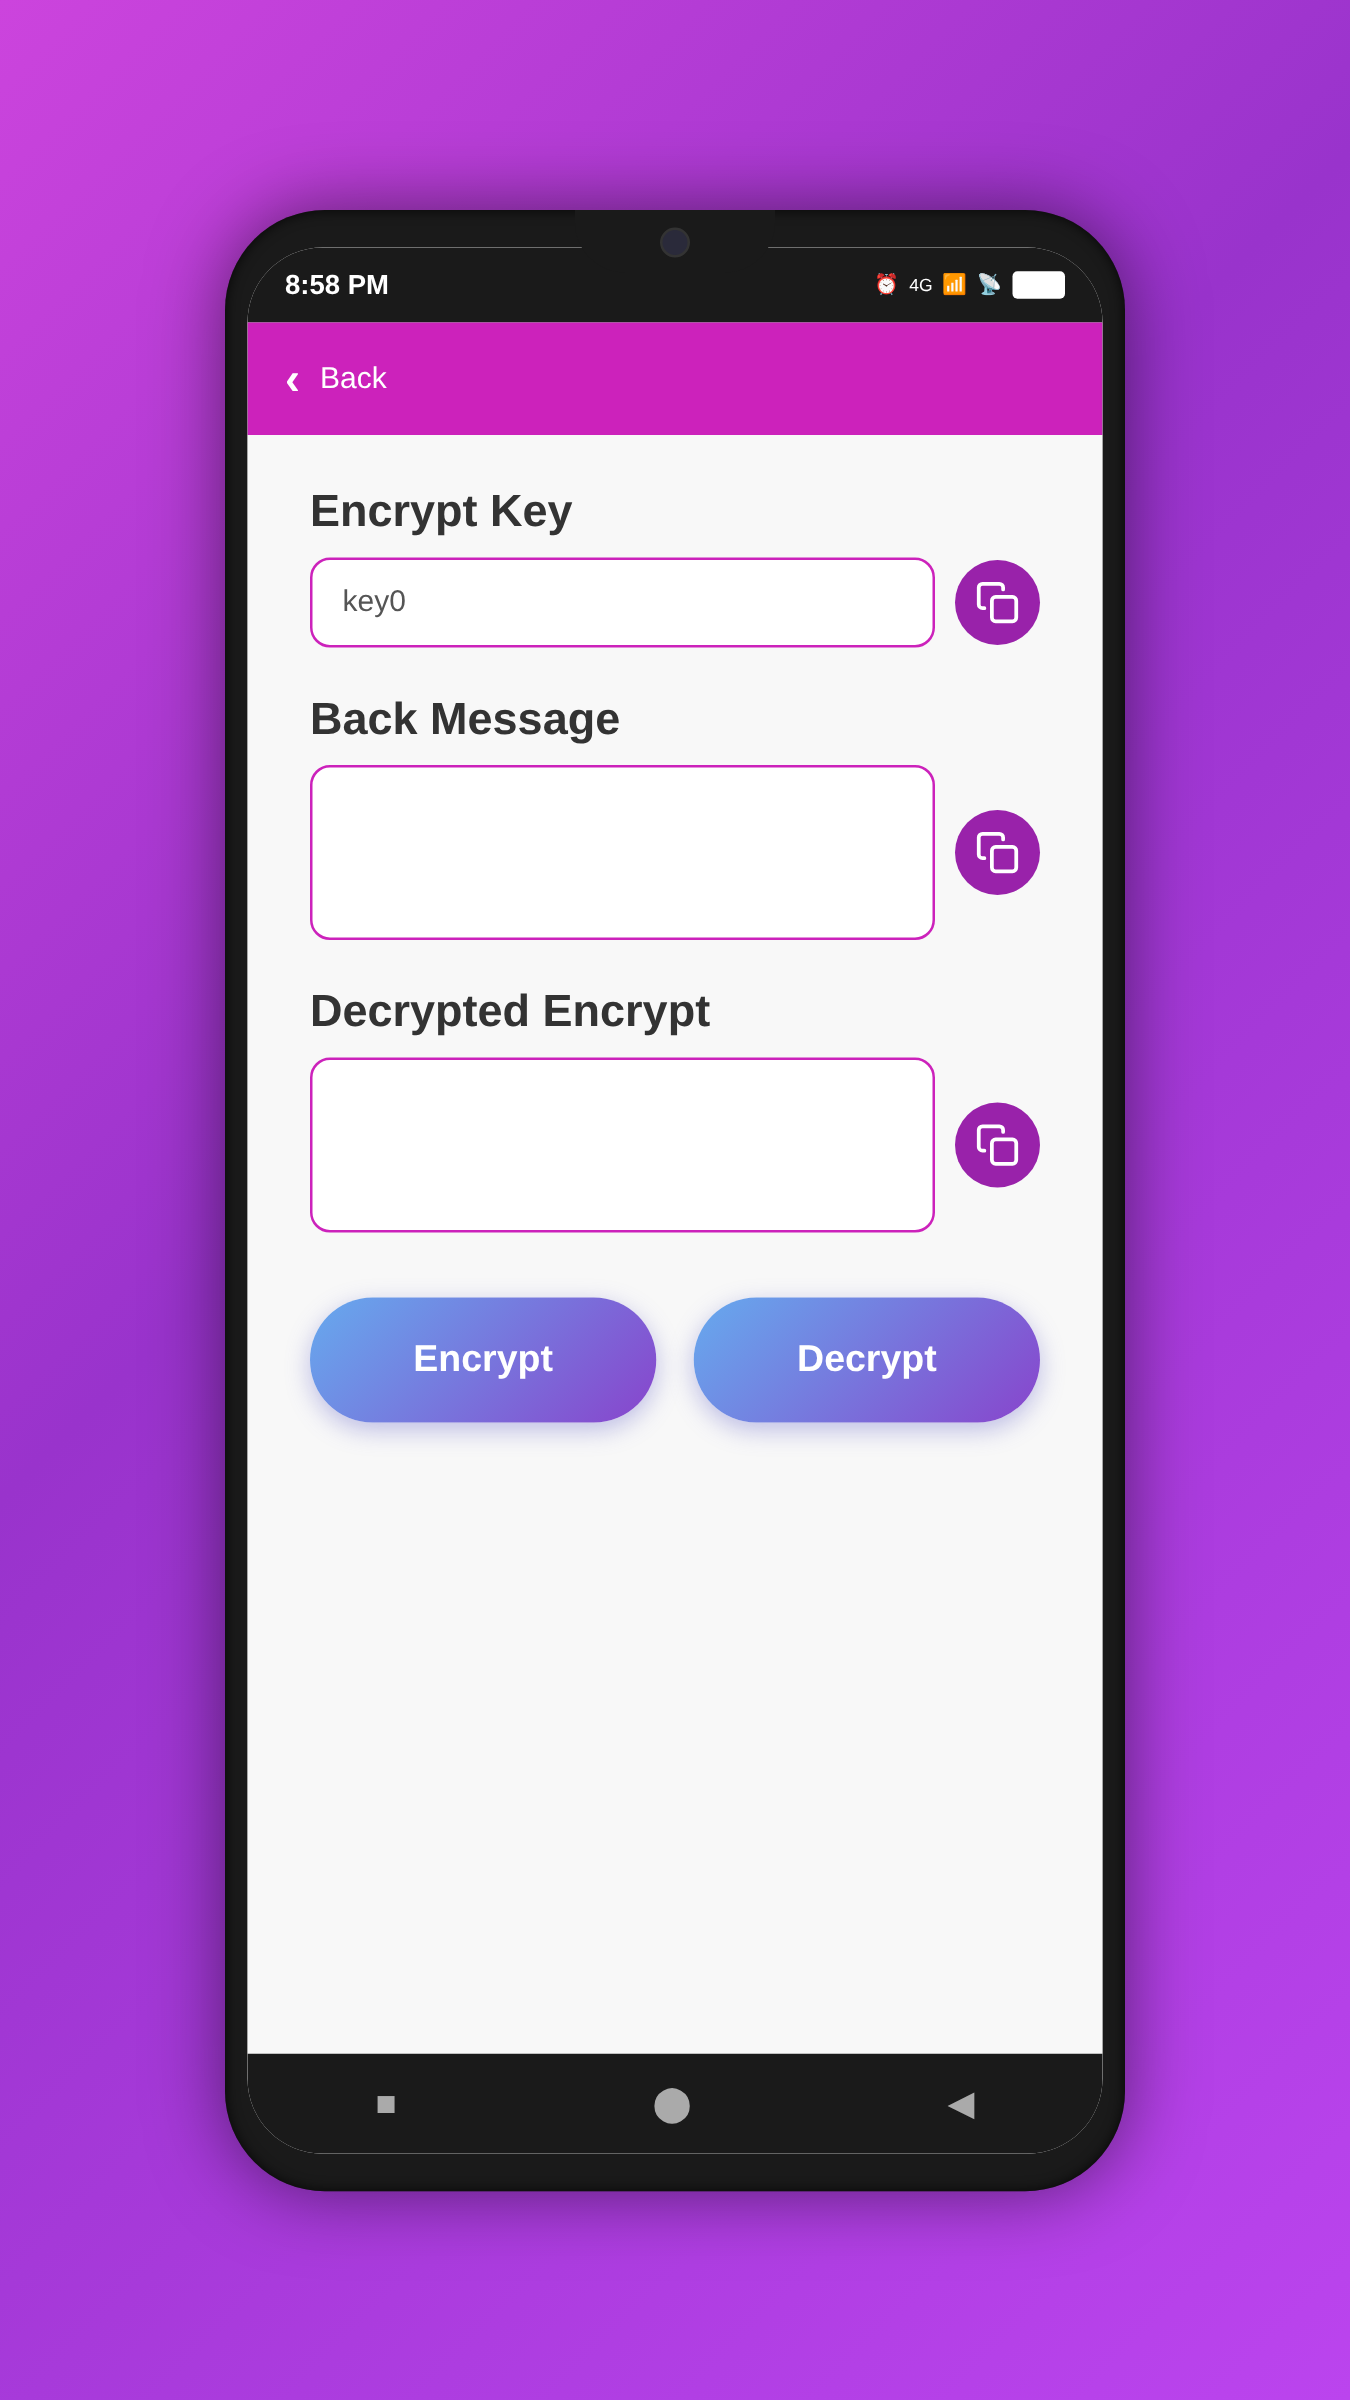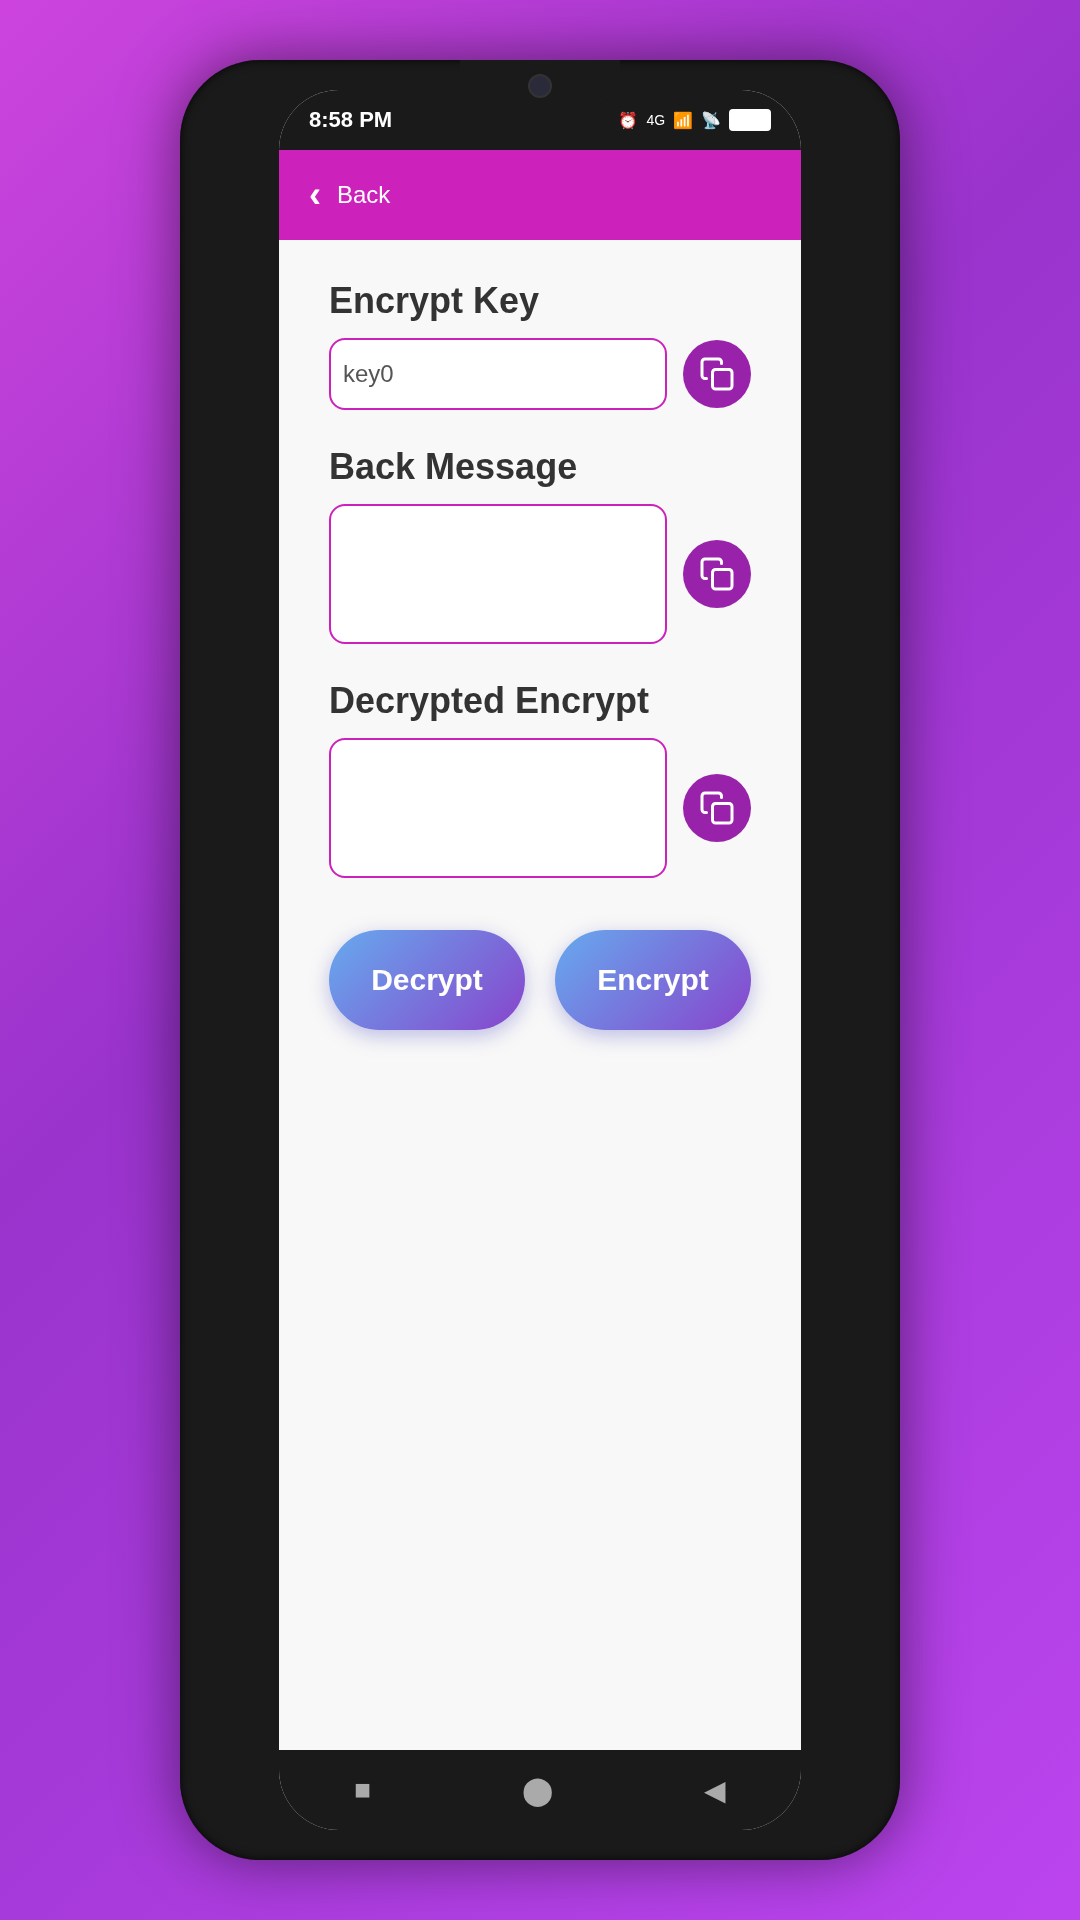--- a/index.html
+++ b/index.html
@@ -11,29 +11,28 @@
       background: linear-gradient(135deg, #cc44dd 0%, #9933cc 40%, #bb44ee 100%);
       display: flex;
       align-items: center;
       justify-content: center;
       font-family: 'Segoe UI', Arial, sans-serif;
       overflow: hidden;
     }
 
     .phone-frame {
       width: 720px;
-      height: 1800px;
+      height: 1585px;
       background: #1a1a1a;
       border-radius: 80px;
       position: relative;
       box-shadow: 0 0 60px rgba(0,0,0,0.5), inset 0 0 10px rgba(0,0,0,0.8);
       display: flex;
       flex-direction: column;
       overflow: hidden;
-      align-items: center;
     }
 
     
     .phone-notch {
       position: absolute;
       top: 0;
       left: 50%;
       transform: translateX(-50%);
       width: 160px;
       height: 50px;
@@ -146,21 +145,21 @@
       align-items: center;
       gap: 16px;
       margin-bottom: 36px;
     }
 
     .text-input {
       flex: 1;
       background: #fff;
       border: 2px solid #cc22bb;
       border-radius: 16px;
-      padding: 20px 12px;
+      padding: 20px 24px;
       font-size: 24px;
       color: #555;
       outline: none;
     }
 
     .text-input.multiline {
       height: 140px;
       resize: none;
       vertical-align: top;
     }
@@ -289,22 +288,22 @@
         <textarea class="text-input multiline" style=""></textarea>
         <div class="copy-btn">
           <svg class="copy-icon-svg" viewBox="0 0 24 24" fill="none" stroke="#fff" stroke-width="2" stroke-linecap="round" stroke-linejoin="round">
             <rect x="9" y="9" width="13" height="13" rx="2" ry="2"></rect>
             <path d="M5 15H4a2 2 0 0 1-2-2V4a2 2 0 0 1 2-2h9a2 2 0 0 1 2 2v1"></path>
           </svg>
         </div>
       </div>
 
       <div class="buttons-row">
+        <button class="action-btn">Encrypt</button>
         <button class="action-btn">Decrypt</button>
-        <button class="action-btn">Encrypt</button>
       </div>
 
     </div>
 
     <div class="bottom-nav">
       <span class="nav-btn">■</span>
       <span class="nav-btn">⬤</span>
       <span class="nav-btn">◀</span>
     </div>
 

